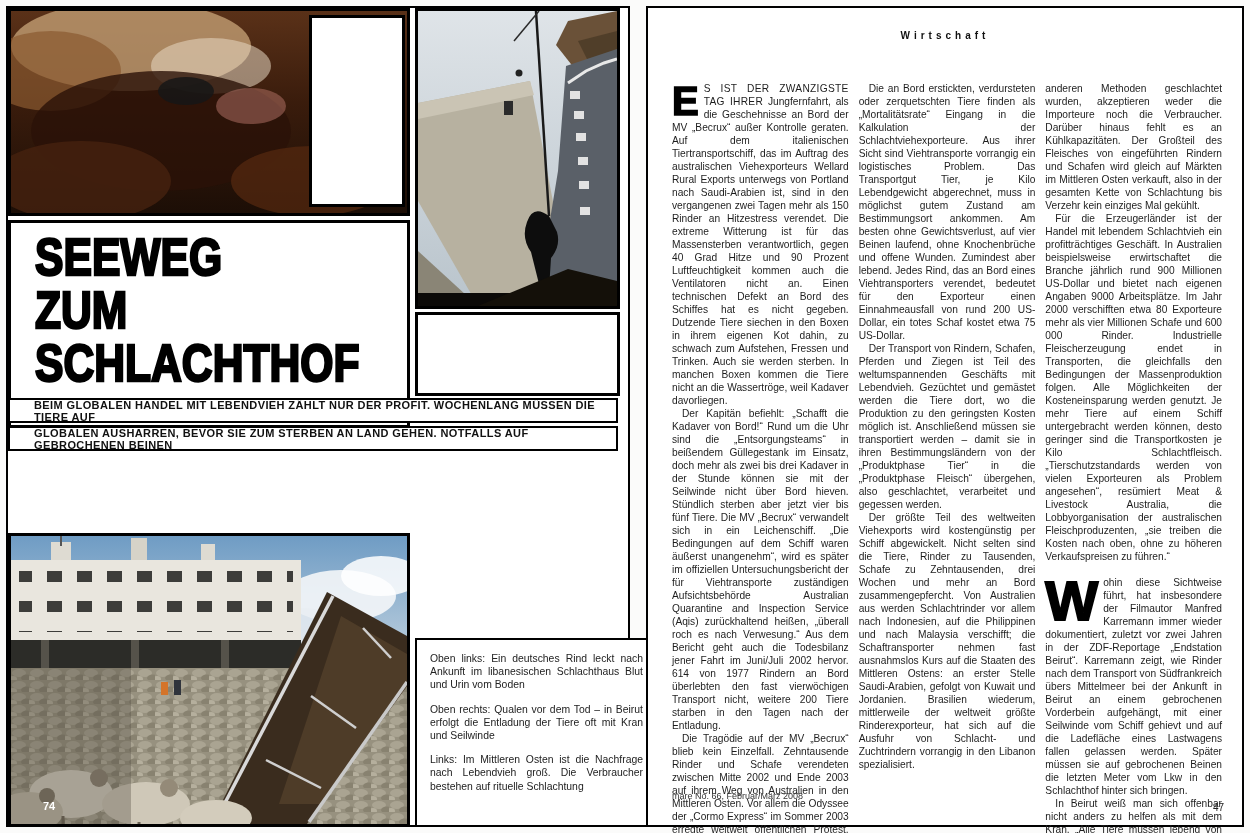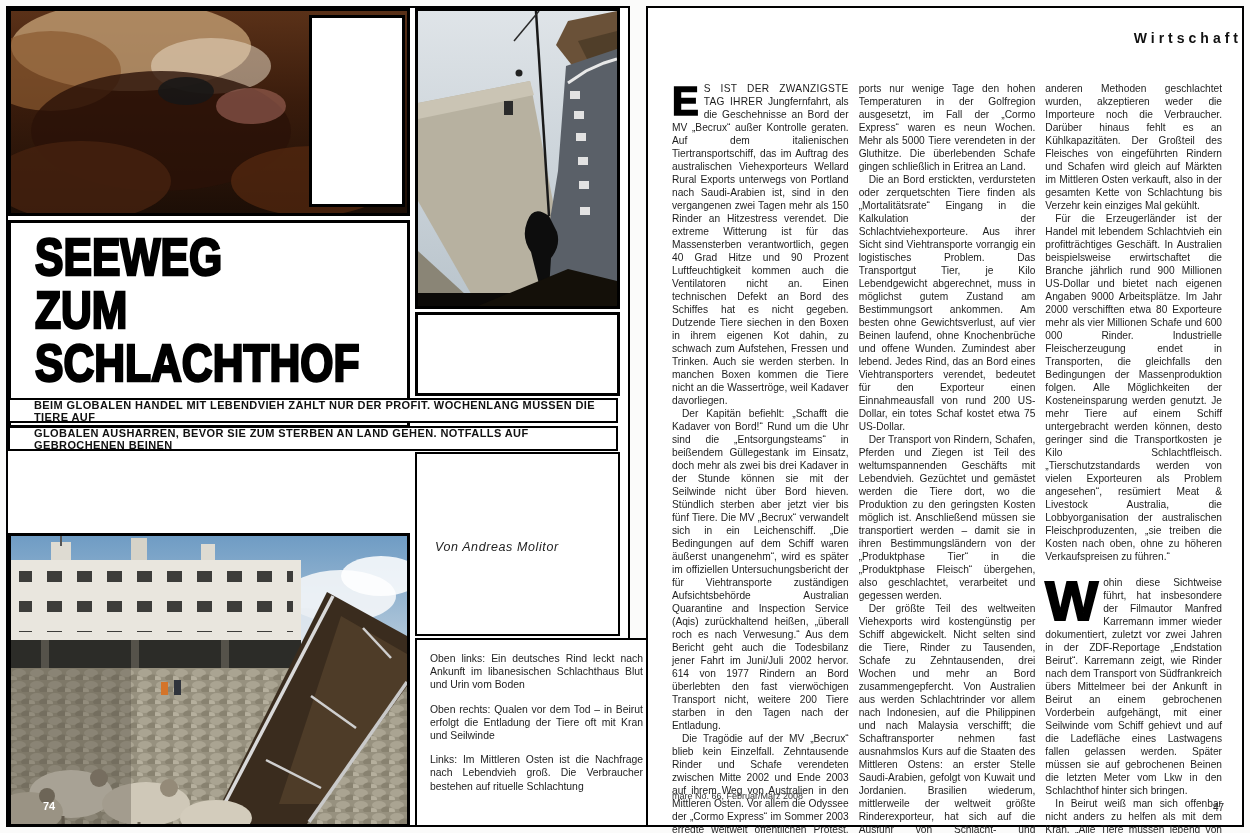--- a/index.html
+++ b/index.html
@@ -17,21 +17,21 @@
   .title-line{font-weight:bold;font-size:52px;line-height:53px;letter-spacing:0px;-webkit-text-stroke:2.5px #000;transform:scaleX(.82);transform-origin:0 50%;white-space:nowrap;color:#000;}
   .deck{left:0px;top:390px;width:610px;height:25px;border-width:2.5px;display:flex;align-items:center;padding-left:24px;font-size:11px;font-weight:bold;letter-spacing:.4px;color:#111;}
   .deck2{top:418px;}
   .box-byline{left:407px;top:444px;width:205px;height:184px;border-width:2.5px;}
   .byline{position:absolute;left:18px;top:86px;font-style:italic;font-size:12.5px;letter-spacing:.6px;color:#222;}
   .box-captions{left:407px;top:630px;width:243px;height:189px;border-width:2.5px;padding:12px 13px;}
   .box-captions p{margin:0 0 11px 0;font-size:10.4px;line-height:13.2px;text-align:justify;color:#222;}
   .box-sheep{left:0px;top:525px;width:402px;height:294px;}
   .pagenum-left{position:absolute;left:32px;bottom:12px;color:#fff;font-size:11px;font-weight:bold;z-index:5;text-align:right;}
   
-  .section-head{position:absolute;left:0;right:0;top:22px;text-align:right;font-size:14px;font-weight:bold;letter-spacing:4px;color:#111;}
+  .section-head{position:absolute;left:0;right:0;top:22px;text-align:center;font-size:10px;font-weight:bold;letter-spacing:4px;color:#111;}
   .columns{position:absolute;left:24px;top:74px;width:550px;display:flex;gap:10px;}
   .col{width:177px;font-size:10.2px;line-height:13px;text-align:justify;color:#1d1d1d;}
   .col p{margin:0;text-indent:10px;}
   .col p.cont{text-indent:0;}
   .col p.gap{margin-top:13px;}
   .opener{letter-spacing:.3px;}
   .dropcap{float:left;font-weight:bold;color:#000;}
   .dc-e{font-size:40px;line-height:33px;margin:3px 5px 0 0;-webkit-text-stroke:1.6px #000;}
   .dc-w{font-size:56px;line-height:44px;margin:3px 5px 0 0;-webkit-text-stroke:2px #000;}
   .footer-left{position:absolute;left:24px;bottom:24px;font-size:9px;color:#333;}
@@ -107,23 +107,20 @@
 
     <div class="box box-title">
       <div class="title-line">SEEWEG</div>
       <div class="title-line">ZUM</div>
       <div class="title-line">SCHLACHTHOF</div>
     </div>
 
     <div class="box deck">BEIM GLOBALEN HANDEL MIT LEBENDVIEH ZÄHLT NUR DER PROFIT. WOCHENLANG MÜSSEN DIE TIERE AUF</div>
     <div class="box deck deck2">GLOBALEN AUSHARREN, BEVOR SIE ZUM STERBEN AN LAND GEHEN. NOTFALLS AUF GEBROCHENEN BEINEN</div>
 
-    <div class="box box-byline">
-      <div class="byline">Von Andreas Molitor</div>
-    </div>
 
     <div class="box box-captions">
         <p>Oben links: Ein deutsches Rind leckt nach Ankunft im libanesischen Schlachthaus Blut und Urin vom Boden</p>
         <p>Oben rechts: Qualen vor dem Tod – in Beirut erfolgt die Entladung der Tiere oft mit Kran und Seilwinde</p>
         <p>Links: Im Mittleren Osten ist die Nachfrage nach Lebendvieh groß. Die Verbraucher bestehen auf rituelle Schlachtung</p>
       </div>
 
     <div class="box box-sheep">
       <svg width="396" height="288" viewBox="0 0 396 288">
         <defs>
@@ -184,21 +181,20 @@
   <div class="page page-right">
     <div class="section-head">Wirtschaft</div>
 
     <div class="columns">
       <div class="col">
           <p class="cont"><span class="dropcap dc-e">E</span><span class="opener">S IST DER ZWANZIGSTE TAG IHRER</span> Jungfernfahrt, als die Geschehnisse an Bord der MV „Becrux“ außer Kontrolle geraten. Auf dem italienischen Tiertransportschiff, das im Auftrag des australischen Viehexporteurs Wellard Rural Exports unterwegs von Portland nach Saudi-Arabien ist, sind in den vergangenen zwei Tagen mehr als 150 Rinder an Hitzestress verendet. Die extreme Witterung ist für das Massensterben verantwortlich, gegen 40 Grad Hitze und 90 Prozent Luftfeuchtigkeit kommen auch die Ventilatoren nicht an. Einen technischen Defekt an Bord des Schiffes hat es nicht gegeben. Dutzende Tiere siechen in den Boxen in ihrem eigenen Kot dahin, zu schwach zum Aufstehen, Fressen und Trinken. Auch sie werden sterben. In manchen Boxen kommen die Tiere nicht an die Wassertröge, weil Kadaver davorliegen.</p>
           <p class="">Der Kapitän befiehlt: „Schafft die Kadaver von Bord!“ Rund um die Uhr sind die „Entsorgungsteams“ in beißendem Güllegestank im Einsatz, doch mehr als zwei bis drei Kadaver in der Stunde können sie mit der Seilwinde nicht über Bord hieven. Stündlich sterben aber jetzt vier bis fünf Tiere. Die MV „Becrux“ verwandelt sich in ein Leichenschiff. „Die Bedingungen auf dem Schiff waren äußerst unangenehm“, wird es später im offiziellen Untersuchungsbericht der für Viehtransporte zuständigen Aufsichtsbehörde Australian Quarantine and Inspection Service (Aqis) zurückhaltend heißen, „überall roch es nach Verwesung.“ Aus dem Bericht geht auch die Todesbilanz jener Fahrt im Juni/Juli 2002 hervor. 614 von 1977 Rindern an Bord überlebten den fast vierwöchigen Transport nicht, weitere 200 Tiere starben in den Tagen nach der Entladung.</p>
           <p class="">Die Tragödie auf der MV „Becrux“ blieb kein Einzelfall. Zehntausende Rinder und Schafe verendeten zwischen Mitte 2002 und Ende 2003 auf ihrem Weg von Australien in den Mittleren Osten. Vor allem die Odyssee der „Cormo Express“ im Sommer 2003 erregte weltweit öffentlichen Protest. Mehr als zwei Monate lang kreuzte das Schiff mit fast 58 000 Schafen an Bord im Arabischen und im Roten Meer, weil zunächst Saudi-Arabien und dann nacheinander alle Staaten des Mittleren Ostens wegen angeblichen Krätzebefalls die Anlandung verweigert hatten. Normalerweise sind die Tiere während des Trans-</p>
         </div>
       <div class="col">
-          <p class="cont">ports nur wenige Tage den hohen Temperaturen in der Golfregion ausgesetzt, im Fall der „Cormo Express“ waren es neun Wochen. Mehr als 5000 Tiere verendeten in der Gluthitze. Die überlebenden Schafe gingen schließlich in Eritrea an Land.</p>
           <p class="">Die an Bord erstickten, verdursteten oder zerquetschten Tiere finden als „Mortalitätsrate“ Eingang in die Kalkulation der Schlachtviehexporteure. Aus ihrer Sicht sind Viehtransporte vorrangig ein logistisches Problem. Das Transportgut Tier, je Kilo Lebendgewicht abgerechnet, muss in möglichst gutem Zustand am Bestimmungsort ankommen. Am besten ohne Gewichtsverlust, auf vier Beinen laufend, ohne Knochenbrüche und offene Wunden. Zumindest aber lebend. Jedes Rind, das an Bord eines Viehtransporters verendet, bedeutet für den Exporteur einen Einnahmeausfall von rund 200 US-Dollar, ein totes Schaf kostet etwa 75 US-Dollar.</p>
           <p class="">Der Transport von Rindern, Schafen, Pferden und Ziegen ist Teil des weltumspannenden Geschäfts mit Lebendvieh. Gezüchtet und gemästet werden die Tiere dort, wo die Produktion zu den geringsten Kosten möglich ist. Anschließend müssen sie transportiert werden – damit sie in ihren Bestimmungsländern von der „Produktphase Tier“ in die „Produktphase Fleisch“ übergehen, also geschlachtet, verarbeitet und gegessen werden.</p>
           <p class="">Der größte Teil des weltweiten Viehexports wird kostengünstig per Schiff abgewickelt. Nicht selten sind die Tiere, Rinder zu Tausenden, Schafe zu Zehntausenden, drei Wochen und mehr an Bord zusammengepfercht. Von Australien aus werden Schlachtrinder vor allem nach Indonesien, auf die Philippinen und nach Malaysia verschifft; die Schaftransporter nehmen fast ausnahmslos Kurs auf die Staaten des Mittleren Ostens: an erster Stelle Saudi-Arabien, gefolgt von Kuwait und Jordanien. Brasilien wiederum, mittlerweile der weltweit größte Rinderexporteur, hat sich auf die Ausfuhr von Schlacht- und Zuchtrindern vorrangig in den Libanon spezialisiert.</p>
         </div>
       <div class="col">
           <p class="cont">anderen Methoden geschlachtet wurden, akzeptieren weder die Importeure noch die Verbraucher. Darüber hinaus fehlt es an Kühlkapazitäten. Der Großteil des Fleisches von eingeführten Rindern und Schafen wird gleich auf Märkten im Mittleren Osten verkauft, also in der gesamten Kette von Schlachtung bis Verzehr kein einziges Mal gekühlt.</p>
           <p class="">Für die Erzeugerländer ist der Handel mit lebendem Schlachtvieh ein profitträchtiges Geschäft. In Australien beispielsweise erwirtschaftet die Branche jährlich rund 900 Millionen US-Dollar und bietet nach eigenen Angaben 9000 Arbeitsplätze. Im Jahr 2000 verschifften etwa 80 Exporteure mehr als vier Millionen Schafe und 600 000 Rinder. Industrielle Fleischerzeugung endet in Transporten, die gleichfalls den Bedingungen der Massenproduktion folgen. Alle Möglichkeiten der Kosteneinsparung werden genutzt. Je mehr Tiere auf einem Schiff untergebracht werden können, desto geringer sind die Transportkosten je Kilo Schlachtfleisch. „Tierschutzstandards werden von vielen Exporteuren als Problem angesehen“, resümiert Meat &amp; Livestock Australia, die Lobbyorganisation der australischen Fleischproduzenten, „sie treiben die Kosten nach oben, ohne zu höheren Verkaufspreisen zu führen.“</p>
           <p class="cont gap"><span class="dropcap dc-w">W</span>ohin diese Sichtweise führt, hat insbesondere der Filmautor Manfred Karremann immer wieder dokumentiert, zuletzt vor zwei Jahren in der ZDF-Reportage „Endstation Beirut“. Karremann zeigt, wie Rinder nach dem Transport von Südfrankreich übers Mittelmeer bei der Ankunft in Beirut an einem gebrochenen Vorderbein aufgehängt, mit einer Seilwinde vom Schiff gehievt und auf die Ladefläche eines Lastwagens fallen gelassen werden. Später müssen sie auf gebrochenen Beinen die letzten Meter vom Lkw in den Schlachthof hinter sich bringen.</p>
           <p class="">In Beirut weiß man sich offenbar nicht anders zu helfen als mit dem Kran. „Alle Tiere müssen lebend von Bord, auch mit gebrochenen Beinen“, erzählte der Hafentierarzt zwei Aktivistinnen der Tierschutzorganisation Animals’ Angels, die vor zwei Jahren die Zustände in Beirut überprüften. Deren Forderung, die schwer verletzten Tiere doch besser an Bord zu töten, anstatt sie weiter zu quälen, konterte Bassam Spiridon El Murr, einer der größten libanesi-</p>
         </div>

